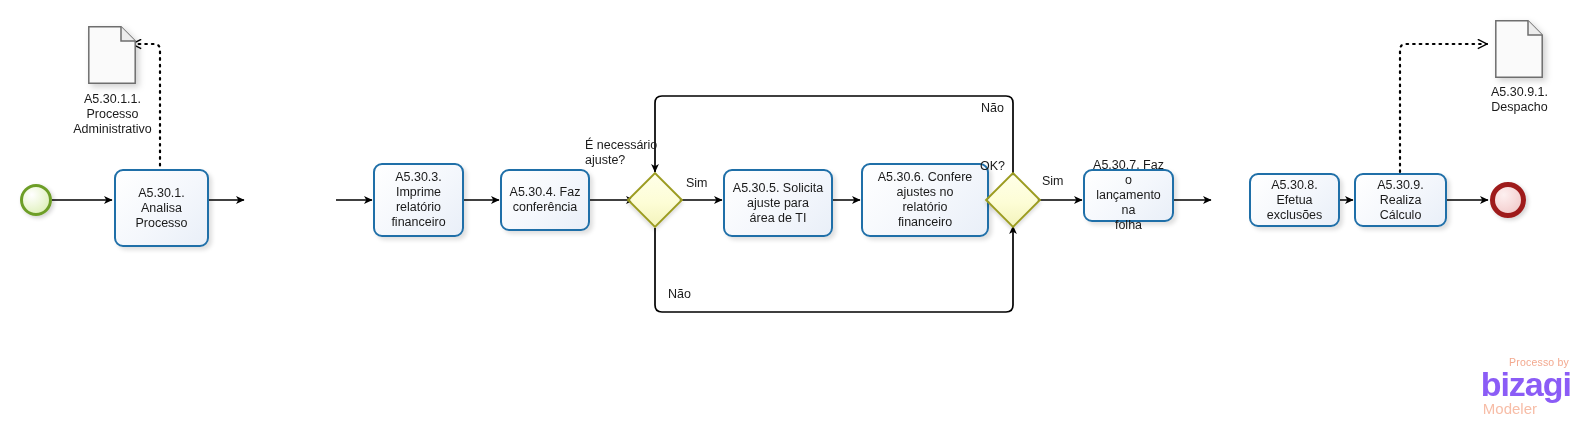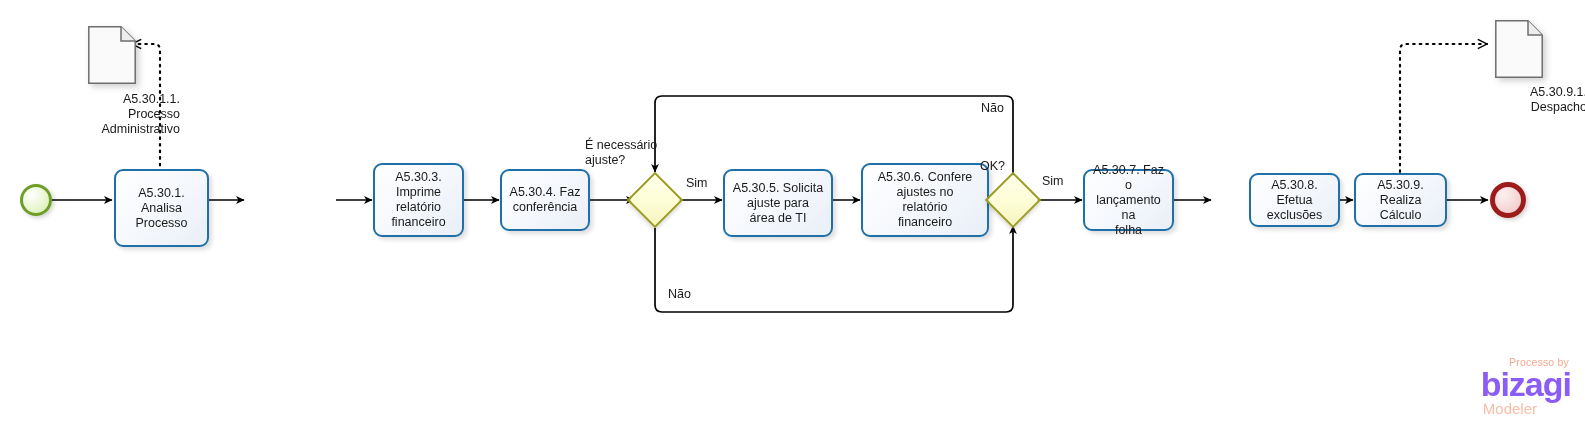--- a/index.html
+++ b/index.html
@@ -84,21 +84,21 @@
     position: absolute;
   }
   .doc-shape {
     position: relative;
     width: 100%;
     height: 100%;
     filter: drop-shadow(3px 3px 3px rgba(0, 0, 0, 0.18));
   }
   .doc-caption {
     position: absolute;
-    text-align: right;
+    text-align: center;
     font-size: 12.5px;
     line-height: 15px;
     color: #1a1a1a;
   }
 
   
   .edge-label {
     position: absolute;
     font-size: 12.5px;
     line-height: 15px;
@@ -221,21 +221,21 @@
 área de TI</span>
   </div>
 
   <div class="task" style="left:861px; top:163px; width:128px; height:74px;">
     <span class="tlabel" style="white-space:pre-line;">A5.30.6. Confere
 ajustes no
 relatório
 financeiro</span>
   </div>
 
-  <div class="task" style="left:1083px; top:169px; width:91px; height:62px;">
+  <div class="task" style="left:1083px; top:169px; width:91px; height:53px;">
     <span class="tlabel" style="white-space:pre-line;">A5.30.7. Faz o
 lançamento na
 folha</span>
   </div>
 
   <div class="task" style="left:1212px; top:173px; width:91px; height:54px;margin-left:37px;">
     <span class="tlabel" style="white-space:pre-line;">A5.30.8. Efetua
 exclusões</span>
   </div>
 

